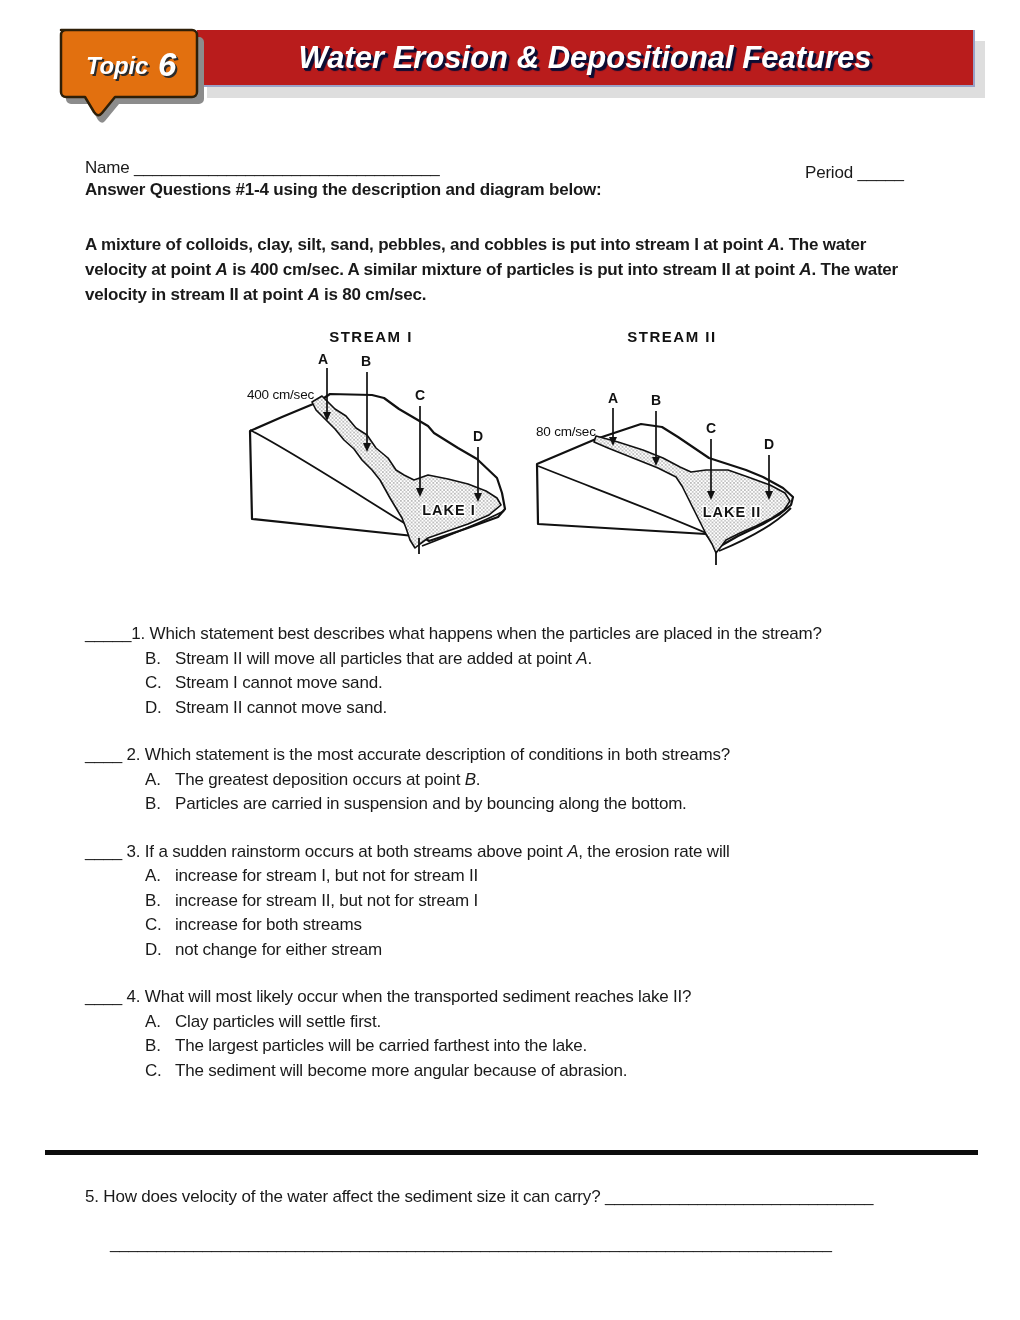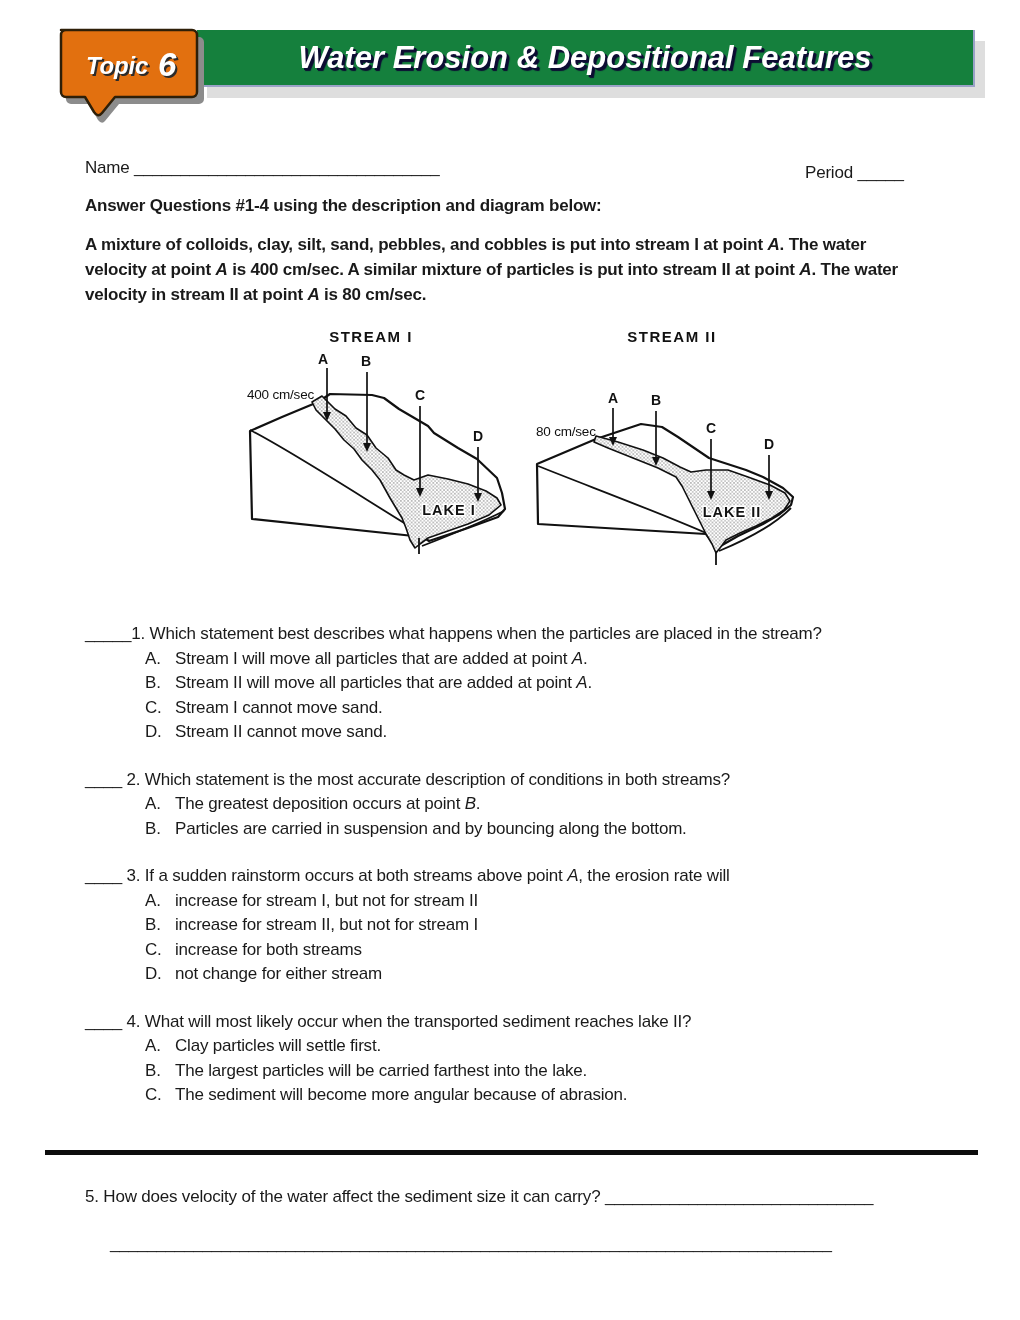--- a/index.html
+++ b/index.html
@@ -9,41 +9,41 @@
     background:#ffffff;
     font-family:"Liberation Sans","DejaVu Sans",sans-serif;
     color:#1a1a1a;
     letter-spacing:-0.2px;
     overflow:hidden;
   }
 
   
   .banner{
     position:absolute;left:197px;top:30px;width:776px;height:55px;
-    background:#15803d;
+    background:#b91c1c;
     border-bottom:2px solid #9AA2C7;
     border-right:2px solid #9AA2C7;
     box-shadow:10px 11px 0 0 #DEDEDE;
     display:flex;align-items:center;justify-content:center;
   }
   .banner-title{
     font-size:31px;font-weight:bold;font-style:italic;color:#ffffff;
     text-shadow:2px 2px 0 #0d0d33,3px 3px 1px #0d0d33;
     white-space:nowrap;letter-spacing:0;
   }
   .badge-svg{position:absolute;left:56px;top:26px;}
 
   
   .name-line{position:absolute;top:147px;left:85px;right:45px;font-size:17px;}
   .name-part{position:absolute;left:0;top:11px;white-space:pre;}
   .period-part{position:absolute;left:720px;top:16px;white-space:pre;}
 
   
   .instr-heading{
-    position:absolute;top:196px;left:85px;
+    position:absolute;top:180px;left:85px;
     font-size:17px;font-weight:bold;white-space:nowrap;
   }
   .intro{position:absolute;top:232px;left:85px;width:900px;font-size:17px;font-weight:bold;}
   .para-line{line-height:25px;white-space:nowrap;}
 
   
   .diagrams{position:absolute;top:320px;left:0;width:1020px;height:250px;}
   .dia1{position:absolute;left:238px;top:0;}
   .dia2{position:absolute;left:528px;top:0;}
   svg text{font-family:"Liberation Sans","DejaVu Sans",sans-serif;}
@@ -190,21 +190,20 @@
 
       <text class="svg-pt" x="241" y="129" text-anchor="middle">D</text>
       <line class="arrow" x1="241" y1="135" x2="241" y2="172"></line>
       <polygon points="237,171 245,171 241,180" fill="#111"></polygon>
     </svg>
   </div>
 
   <div class="questions">
       <div class="question">
         <div class="q-header"><span class="q-lead">_____1. </span>Which statement best describes what happens when the particles are placed in the stream?</div>
-        <div class="opt-row"><span class="opt-letter">A.</span><span class="opt-text">Stream I will move all particles that are added at point <i>A</i>.</span></div>
         <div class="opt-row"><span class="opt-letter">B.</span><span class="opt-text">Stream II will move all particles that are added at point <i>A</i>.</span></div>
         <div class="opt-row"><span class="opt-letter">C.</span><span class="opt-text">Stream I cannot move sand.</span></div>
         <div class="opt-row"><span class="opt-letter">D.</span><span class="opt-text">Stream II cannot move sand.</span></div>
       </div>
       <div class="question">
         <div class="q-header"><span class="q-lead">____ 2. </span>Which statement is the most accurate description of conditions in both streams?</div>
         <div class="opt-row"><span class="opt-letter">A.</span><span class="opt-text">The greatest deposition occurs at point <i>B</i>.</span></div>
         <div class="opt-row"><span class="opt-letter">B.</span><span class="opt-text">Particles are carried in suspension and by bouncing along the bottom.</span></div>
       </div>
       <div class="question">

